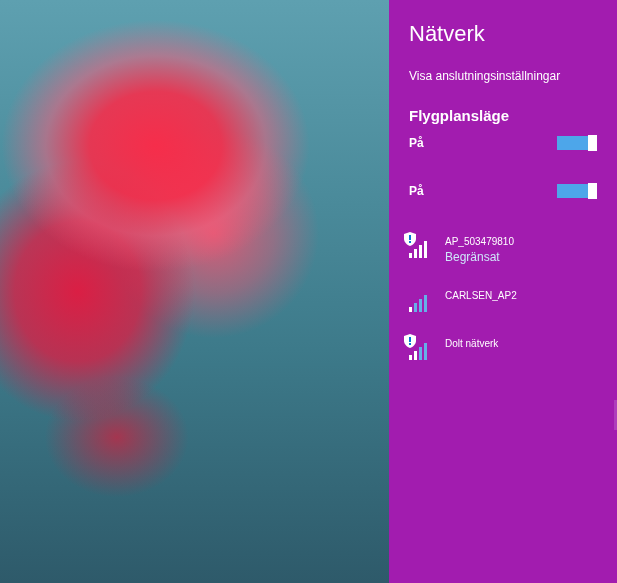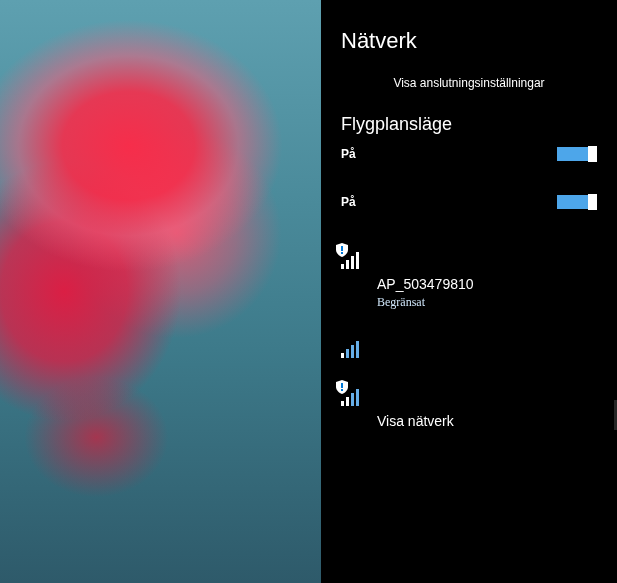--- a/index.html
+++ b/index.html
@@ -9,41 +9,40 @@
     flex: 1;
     height: 100%;
     background:
       radial-gradient(ellipse 220px 180px at 40% 25%, rgba(255,40,70,0.95) 0%, rgba(255,40,70,0.85) 30%, rgba(255,90,120,0.5) 50%, transparent 70%),
       radial-gradient(ellipse 180px 200px at 20% 50%, rgba(235,20,60,0.9) 0%, rgba(235,20,60,0.7) 35%, transparent 65%),
       radial-gradient(ellipse 150px 150px at 55% 40%, rgba(255,80,110,0.8) 0%, rgba(255,80,110,0.4) 40%, transparent 70%),
       radial-gradient(ellipse 120px 100px at 30% 75%, rgba(210,30,60,0.7) 0%, transparent 60%),
       linear-gradient(180deg, #5ea0b0 0%, #4a8a9a 35%, #3d7a8a 60%, #2e5a6a 100%);
   }
   .panel {
-    width: 296px;
+    width: 228px;
     height: 100%;
-    background: #000000;
+    background: #a21caf;
     color: #ffffff;
-    padding: 28px 20px 0 20px;
+    padding: 21px 20px 0 20px;
   }
   .panel-title {
     font-size: 22px;
     font-weight: 400;
     margin-bottom: 22px;
   }
   .link {
     font-size: 12px;
     cursor: pointer;
     margin-bottom: 24px;
     display: block;
-    text-align: center;
   }
   .section-title {
-    font-size: 18px;
-    font-weight: 400;
+    font-size: 15px;
+    font-weight: 700;
     margin-bottom: 12px;
   }
   .toggle-row {
     display: flex;
     justify-content: space-between;
     align-items: center;
     margin-bottom: 34px;
   }
   .toggle-label {
     font-size: 12px;
@@ -88,22 +87,22 @@
   .b3 { height: 13px; }
   .b4 { height: 17px; }
   .shield {
     position: absolute;
     left: -5px;
     top: -4px;
     width: 12px;
     height: 14px;
   }
   .net-text { display: flex; flex-direction: column; }
-  .net-name { font-size: 14px; line-height: 1.2; margin-top: 29px; }
-  .net-status { font-size: 12px; color: #cfe6fa; margin-top: 2px; font-family: Liberation Serif, serif; }
+  .net-name { font-size: 10px; line-height: 1.2; }
+  .net-status { font-size: 12px; color: #cfe6fa; margin-top: 2px; }
   .edge {
     position: absolute;
     right: 0;
     top: 400px;
     width: 3px;
     height: 30px;
     background: rgba(255,255,255,0.15);
   }
 </style>
 </head>
@@ -154,35 +153,38 @@
 
 
 
     <div class="network-item">
       <div class="net-icon">
         <div class="bar b1 on"></div>
           <div class="bar b2"></div>
           <div class="bar b3"></div>
           <div class="bar b4"></div>
       </div>
+      <div class="net-text">
+        <span class="net-name">CARLSEN_AP2</span>
+      </div>
     </div>
 
     <div class="network-item">
       <div class="net-icon">
         <svg class="shield" viewBox="0 0 12 14">
           <path d="M6 0 L12 2 V7 C12 10 9 13 6 14 C3 13 0 10 0 7 V2 Z" fill="#ffffff"></path>
           <rect x="5" y="3" width="2" height="5" fill="#0078d7"></rect>
           <rect x="5" y="9" width="2" height="2" fill="#0078d7"></rect>
         </svg>
         <div class="bar b1 on"></div>
           <div class="bar b2 on"></div>
           <div class="bar b3"></div>
           <div class="bar b4"></div>
       </div>
       <div class="net-text">
-        <span class="net-name">Visa nätverk</span>
+        <span class="net-name">Dolt nätverk</span>
       </div>
     </div>
 
   </div>
 </div>
 
 <div class="edge"></div>
 
 </body></html>

